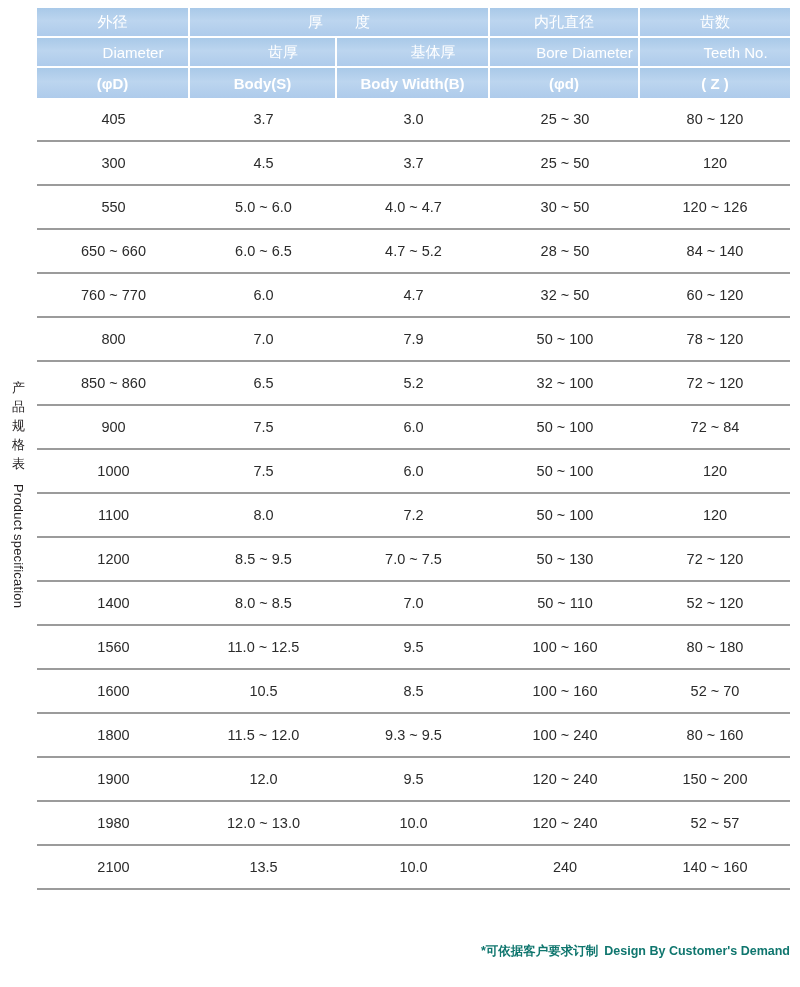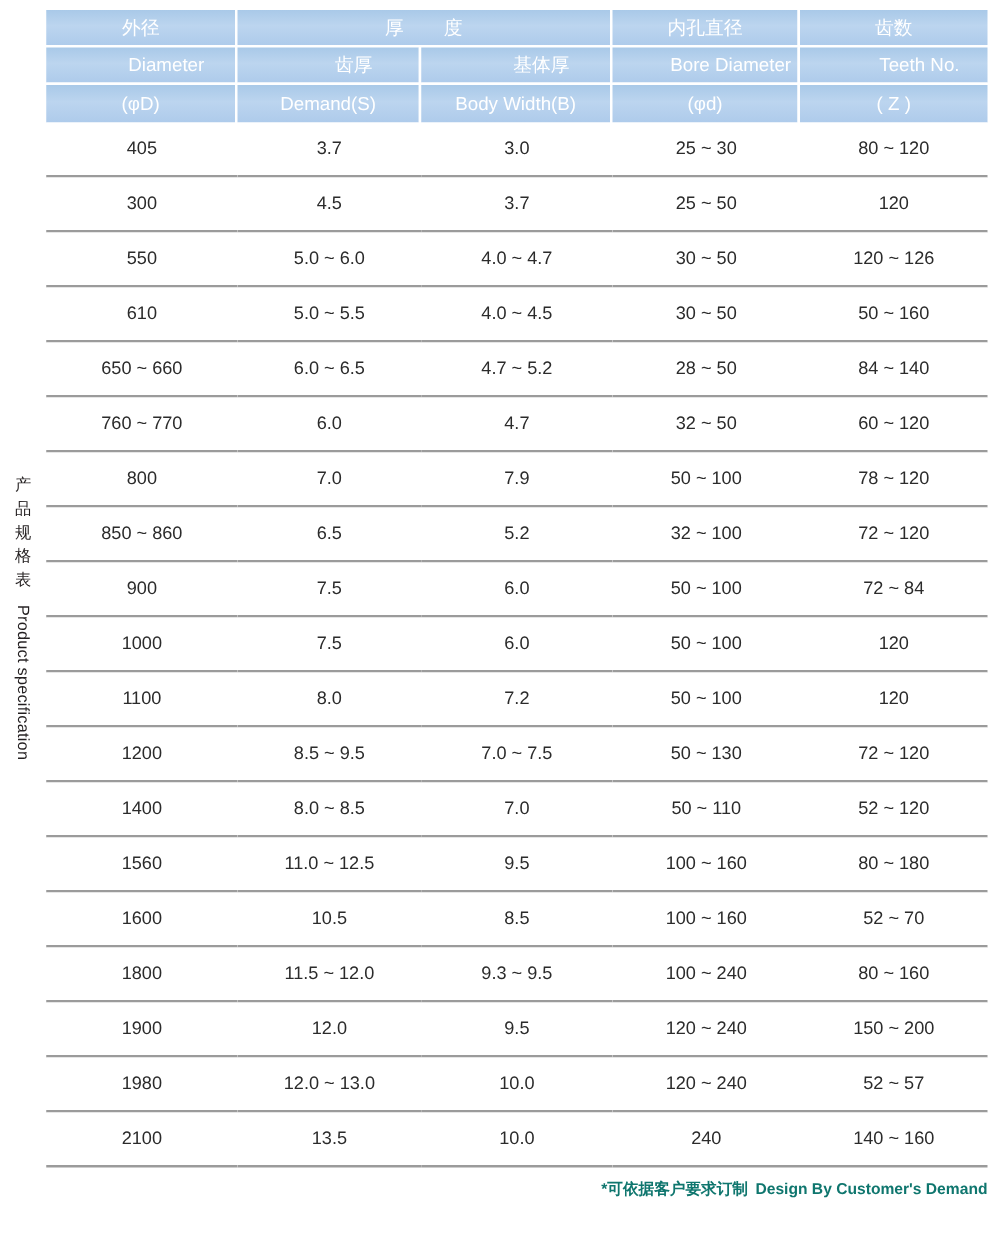--- a/index.html
+++ b/index.html
@@ -82,21 +82,21 @@
     font-size: 15px;
     background: linear-gradient(to bottom, #a9c9e8 0%, #bcd5ef 45%, #aecbeb 100%);
     border-right: 2px solid #ffffff;
     border-bottom: 2px solid #ffffff;
     white-space: nowrap;
     margin-left: 11px;
   }
   thead tr.hrow1 th { font-size: 15px; }
   thead tr.hrow2 th { font-size: 15px; padding-left: 41px; }
   thead tr.hrow3 th { font-size: 15px; }
-  thead tr:last-child th { border-bottom: none; }
+  thead tr:last-child th { border-bottom: none; font-weight: bold; }
   thead th:last-child { border-right: none; }
   th.thickness-span { letter-spacing: 14px; text-indent: 14px; }
 
   
   tbody td {
     height: 44px;
     padding: 0;
     text-align: center;
     vertical-align: middle;
     font-size: 14.5px;
@@ -156,21 +156,21 @@
         </tr>
         <tr class="hrow2">
           <th>Diameter</th>
           <th>齿厚</th>
           <th>基体厚</th>
           <th>Bore Diameter</th>
           <th>Teeth No.</th>
         </tr>
         <tr class="hrow3">
           <th>(φD)</th>
-          <th>Demand(S)</th>
+          <th>Body(S)</th>
           <th>Body Width(B)</th>
           <th>(φd)</th>
           <th>( Z )</th>
         </tr>
       </thead>
     <tbody>
         <tr>
           <td>405</td>
           <td>3.7</td>
           <td>3.0</td>
@@ -185,27 +185,20 @@
           <td>120</td>
         </tr>
         <tr>
           <td>550</td>
           <td>5.0 ~ 6.0</td>
           <td>4.0 ~ 4.7</td>
           <td>30 ~ 50</td>
           <td>120 ~ 126</td>
         </tr>
         <tr>
-          <td>610</td>
-          <td>5.0 ~ 5.5</td>
-          <td>4.0 ~ 4.5</td>
-          <td>30 ~ 50</td>
-          <td>50 ~ 160</td>
-        </tr>
-        <tr>
           <td>650 ~ 660</td>
           <td>6.0 ~ 6.5</td>
           <td>4.7 ~ 5.2</td>
           <td>28 ~ 50</td>
           <td>84 ~ 140</td>
         </tr>
         <tr>
           <td>760 ~ 770</td>
           <td>6.0</td>
           <td>4.7</td>

